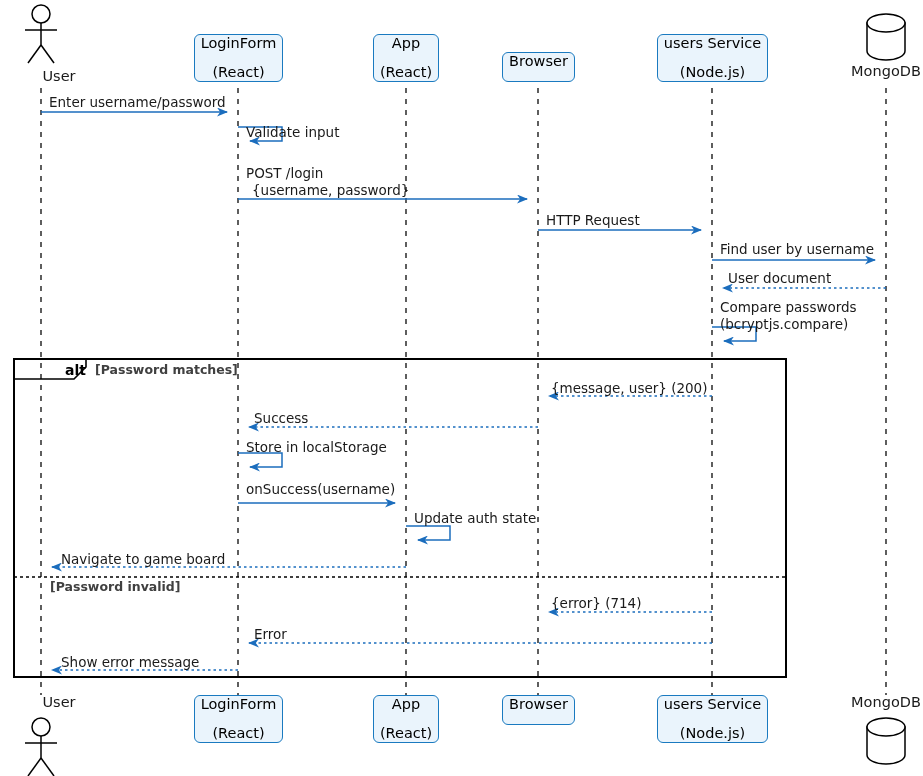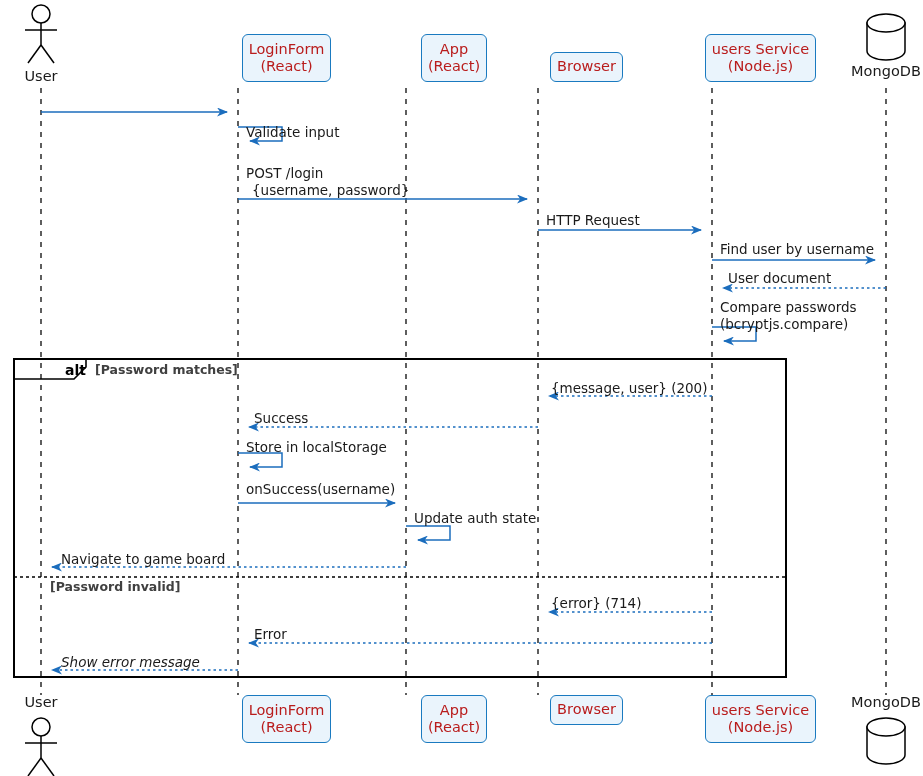--- a/index.html
+++ b/index.html
@@ -2,26 +2,26 @@
 <html><head>
 <meta charset="utf-8">
 <style>
   html,body{margin:0;padding:0;background:#ffffff;}
   body{font-family:"DejaVu Sans","Liberation Sans",sans-serif;}
   #diagram{position:relative;width:923px;height:776px;background:#ffffff;overflow:hidden;}
   #svg-layer{position:absolute;left:0;top:0;width:923px;height:776px;}
   .pbox{
     position:absolute;box-sizing:border-box;
     background:#eaf4fc;border:1.5px solid #1a7ac0;border-radius:6px;
-    display:flex;flex-direction:column;align-items:center;justify-content:center;
-    color:#b91c1c;font-size:14.5px;line-height:1.18;white-space:nowrap;margin-left:48px;
+    display:flex;flex-direction:column;align-items:center;justify-content:space-between;
+    color:#000000;font-size:14.5px;line-height:1.18;white-space:nowrap;
   }
   .pbox span{display:block;text-align:center;}
   .actor-label{
-    position:absolute;color:#1a1a1a;font-size:14.5px;white-space:nowrap;text-align:center;
+    position:absolute;color:#1a1a1a;font-size:14.5px;white-space:nowrap;text-align:center;margin-left:18px;
   }
   .db-label{
     position:absolute;color:#1a1a1a;font-size:14.5px;white-space:nowrap;text-align:center;
   }
   .msg{
     position:absolute;color:#1a1a1a;font-size:13.5px;line-height:1.25;
     white-space:pre;pointer-events:none;
   }
   .frame-kw{
     position:absolute;color:#000;font-size:14px;font-weight:bold;white-space:nowrap;
@@ -152,30 +152,31 @@
       <span>users Service</span>
       <span>(Node.js)</span>
     </div>
     <div class="pbox" style="left: 657px; top: 695px; width: 111px; height: 48px; background: rgb(234, 244, 252); border-color: rgb(26, 122, 192);">
       <span>users Service</span>
       <span>(Node.js)</span>
     </div>
     <div class="frame-kw" style="left: 30px; top: 362px; margin-left: 35px;">alt</div>
     <div class="frame-guard" style="left: 95px; top: 362px;">[Password matches]</div>
     <div class="frame-guard" style="left: 18px; top: 579px; margin-left: 32px;">[Password invalid]</div>
+    <div class="msg" style="left: 49px; top: 94px;">Enter username/password</div>
     <div class="msg" style="left: 246px; top: 124px;">Validate input</div>
     <div class="msg" style="left: 246px; top: 165px;">POST /login</div>
     <div class="msg" style="left: 252px; top: 182px;">{username, password}</div>
     <div class="msg" style="left: 546px; top: 212px;">HTTP Request</div>
     <div class="msg" style="left: 720px; top: 241px;">Find user by username</div>
     <div class="msg" style="left: 728px; top: 270px;">User document</div>
     <div class="msg" style="left: 720px; top: 299px;">Compare passwords</div>
     <div class="msg" style="left: 720px; top: 316px;">(bcryptjs.compare)</div>
     <div class="msg" style="left: 551px; top: 380px;">{message, user} (200)</div>
     <div class="msg" style="left: 254px; top: 410px;">Success</div>
     <div class="msg" style="left: 246px; top: 439px;">Store in localStorage</div>
     <div class="msg" style="left: 246px; top: 481px;">onSuccess(username)</div>
     <div class="msg" style="left: 414px; top: 510px;">Update auth state</div>
     <div class="msg" style="left: 61px; top: 551px;">Navigate to game board</div>
     <div class="msg" style="left: 551px; top: 595px;">{error} (714)</div>
     <div class="msg" style="left: 254px; top: 626px; text-align: center;">Error</div>
-    <div class="msg" style="left: 61px; top: 654px; font-style: italic;">Show error message</div>
+    <div class="msg" style="left: 61px; top: 654px;">Show error message</div>
   </div>
 
 </body></html>

